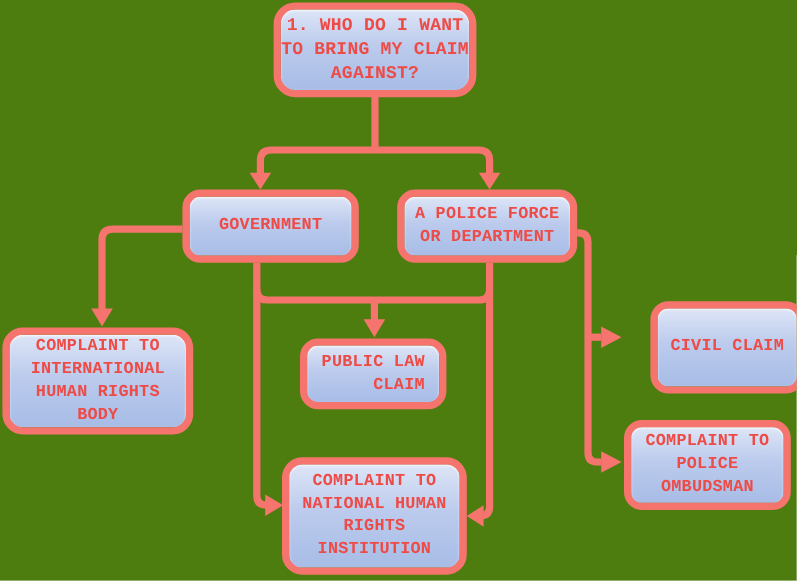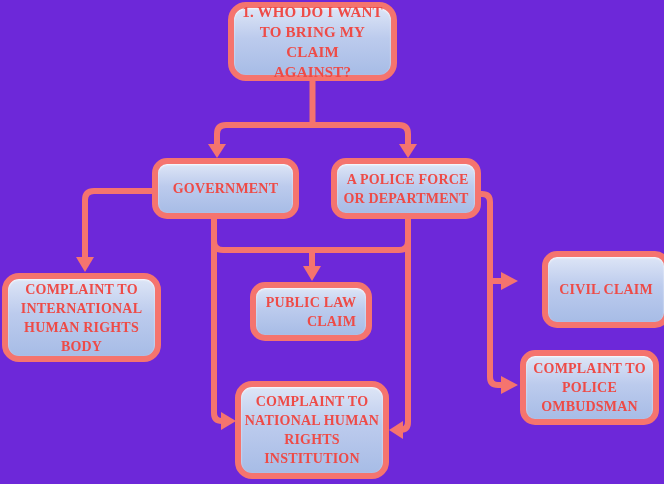--- a/index.html
+++ b/index.html
@@ -1,33 +1,33 @@
 <!DOCTYPE html>
 <html><head>
 <meta charset="utf-8">
 <style>
   html,body { margin:0; padding:0; background:#ffffff; }
   #stage {
-    position:relative; width:664px; height:484px; background:#6d28d9;
-    font-family:Liberation Serif, serif; overflow:hidden;
+    position:relative; width:664px; height:484px; background:#4d7c0f;
+    font-family:Liberation Mono, monospace; overflow:hidden;
   }
   #edges { position:absolute; left:0; top:0; width:664px; height:484px; }
   .node {
     position:absolute; box-sizing:border-box;
     border:6px solid #f5746e; border-radius:15px;
     background:linear-gradient(180deg,#dde5f6 0%,#bccbed 45%,#a7bce6 100%);
     box-shadow:inset 0 1px 2px rgba(255,255,255,0.85);
     display:flex; align-items:center; justify-content:center;
     text-align:center; color:#ee4b47; font-weight:bold;
     font-size:14px; line-height:19px; letter-spacing:0.2px;
   }
   .node-label { white-space:pre-line; }
   .n-question      { left:228px; top:2px;   width:169px; height:79px; font-size:15px; line-height:20px; border-radius:18px; }
   .n-government    { left:152px; top:158px; width:147px; height:61px; }
-  .n-police        { left:331px; top:158px; width:150px; height:61px;text-align:right; }
+  .n-police        { left:331px; top:158px; width:150px; height:61px; }
   .n-international { left:2px;   top:273px; width:159px; height:89px; border-radius:17px; }
   .n-public-law    { left:250px; top:282px; width:122px; height:59px;text-align:right; }
   .n-national      { left:235px; top:381px; width:154px; height:98px; border-radius:17px; }
   .n-civil         { left:542px; top:251px; width:128px; height:77px; }
   .n-ombudsman     { left:520px; top:350px; width:139px; height:75px; }
   .edge { stroke:#f5746e; stroke-width:6; fill:none; stroke-linejoin:round; }
   .head { fill:#f5746e; stroke:none; }
 </style>
 </head>
 <body>

